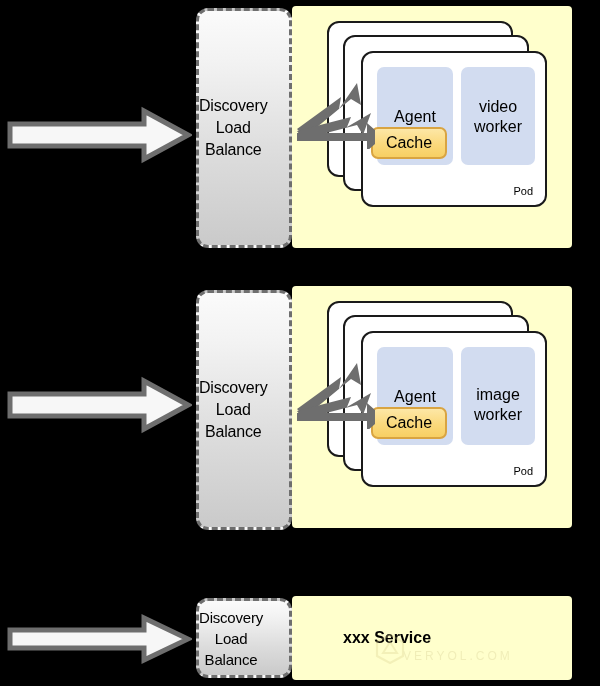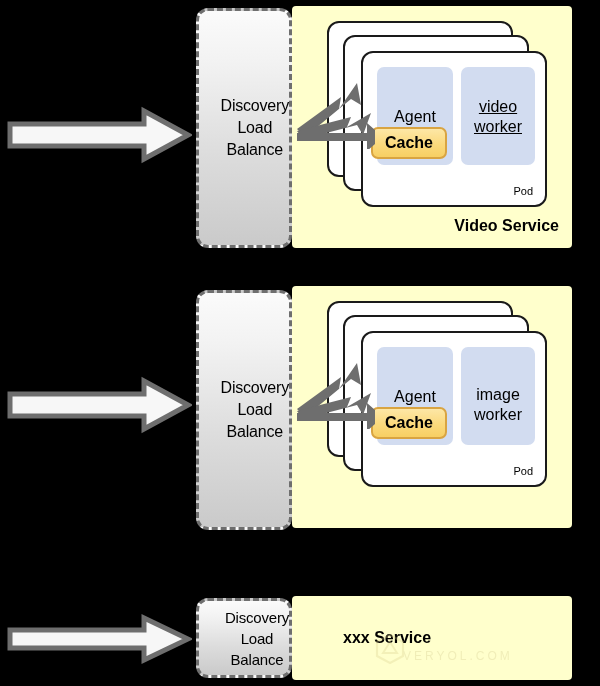--- a/index.html
+++ b/index.html
@@ -15,21 +15,21 @@
   .in-arrow{position:absolute;}
   .in-arrow svg{display:block;}
 
   
   .discovery{
     position:absolute;
     background:linear-gradient(to bottom,#fbfbfb 0%,#f2f2f2 22%,#dcdcdc 62%,#cacaca 100%);
     border:3px dashed #6e6e6e;
     border-radius:12px;
     box-sizing:border-box;
-    display:flex;align-items:center;justify-content:flex-end;
+    display:flex;align-items:center;justify-content:flex-start;
   }
   .discovery .dlabel{
     color:#000;
     font-size:16px;
     line-height:22px;
     text-align:center;
     white-space:pre-line;
     letter-spacing:-0.2px;
   }
   .discovery.small .dlabel{font-size:15px;line-height:21px;}
@@ -80,21 +80,20 @@
   }
   .cache-box{
     position:absolute;
     background:linear-gradient(to bottom,#fde7a6 0%,#fbd97c 55%,#f7cf63 100%);
     border:2px solid #d9a441;
     border-radius:7px;
     box-sizing:border-box;
     display:flex;align-items:center;justify-content:center;
     font-size:16px;color:#000;
     z-index:4;
-    font-weight:bold;
   }
   .pod-label{
     position:absolute;
     font-size:11px;color:#000;white-space:nowrap;
   }
 
   
   .fan{position:absolute;z-index:5;}
   .fan svg{display:block;}
 
@@ -141,39 +140,38 @@
 
       <div class="pod pod-front" style="left:34px; top:30px; width:186px;height:156px;">
 
         <div class="container-box" style="left:14px;top:14px;width:76px;height:98px;">
           <div class="container-label" style="top:40px;">Agent</div>
         </div>
 
         <div class="cache-box" style="left:8px;top:74px;width:76px;height:32px;">Cache</div>
 
         <div class="container-box" style="left:98px;top:14px;width:74px;height:98px;">
-          <div class="container-label" style="top:30px;text-decoration:underline;">video
+          <div class="container-label" style="top:30px;">video
 worker</div>
         </div>
 
         <div class="pod-label" style="right:12px;bottom:8px;">Pod</div>
       </div>
     </div>
 
     <div class="fan" style="left:0px;top:72px;width:80px;height:68px;">
       <svg width="80" height="68" viewBox="0 0 80 68">
         <g fill="#6e6e6e">
           <path d="M2,48 L46,16 L44,28 L62,2 L66,24 L56,18 L10,56 Z"></path>
           <path d="M2,50 L56,36 L52,46 L76,32 L68,54 L62,44 L8,58 Z"></path>
           <path d="M2,52 L72,52 L72,42 L88,56 L72,70 L72,60 L2,60 Z"></path>
         </g>
       </svg>
     </div>
 
-    <div class="service-title" style="right:10px;bottom:10px;">Video Service</div>
   </div>
 
   <div class="in-arrow" style="left:6px;top:376px;width:186px;height:58px;">
     <svg width="186" height="58" viewBox="0 0 186 58">
       <path d="M4,18 L138,18 L138,5 L182,29 L138,53 L138,40 L4,40 Z" fill="#f7f7f7" stroke="#6e6e6e" stroke-width="5" stroke-linejoin="miter"></path>
     </svg>
   </div>
 
   <div class="discovery" style="left:196px;top:290px;width:96px;height:240px;">
     <div class="dlabel">Discovery

